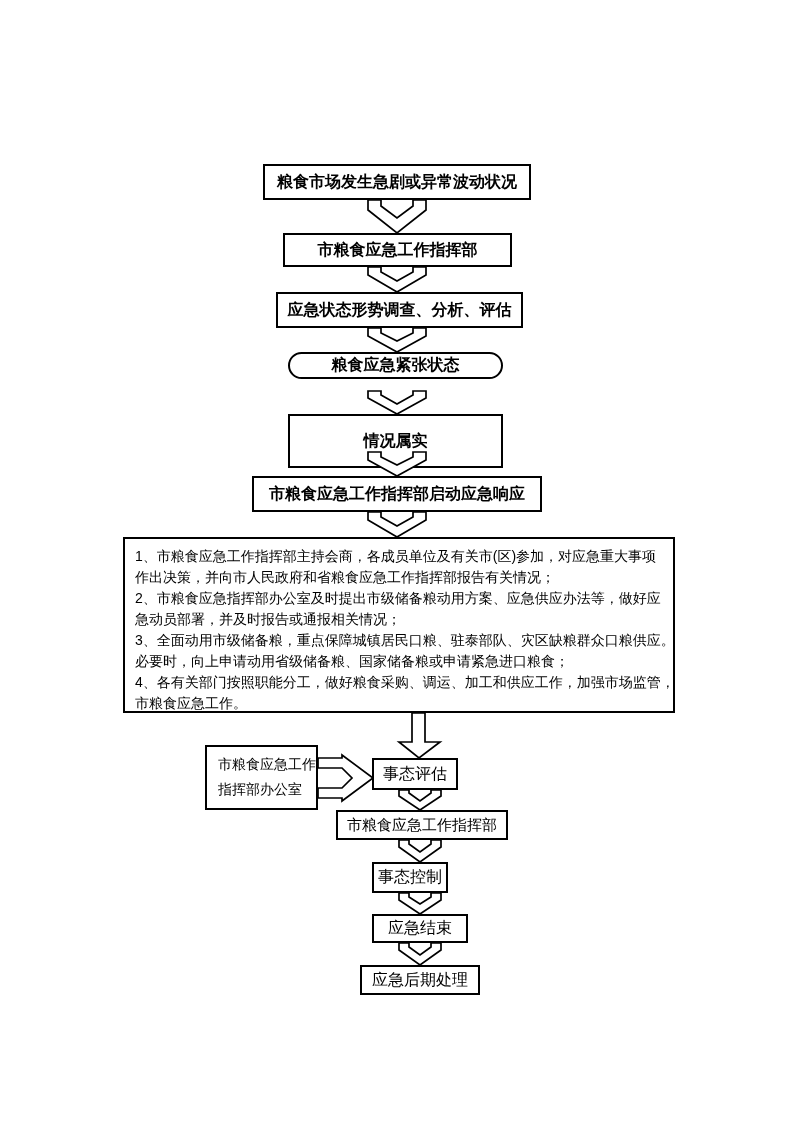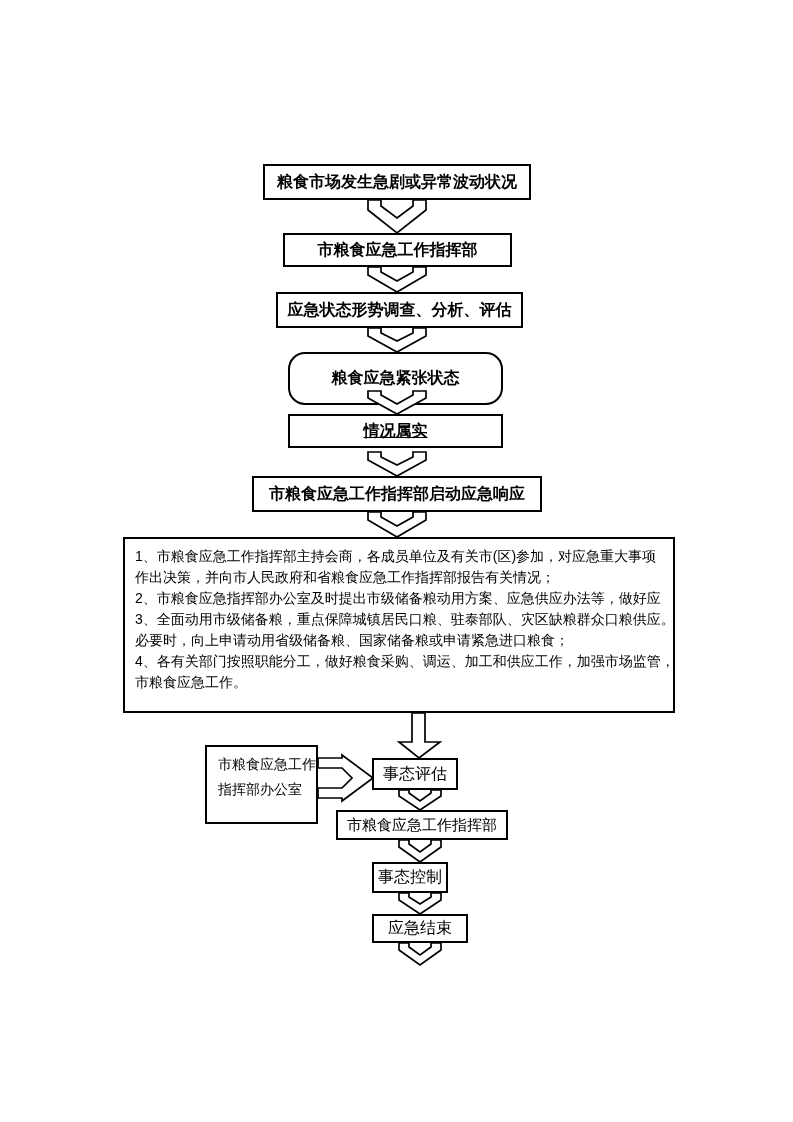--- a/index.html
+++ b/index.html
@@ -33,38 +33,38 @@
   .arrow polygon {
     fill: #ffffff;
     stroke: #000000;
     stroke-width: 1.7;
     stroke-linejoin: miter;
   }
   
   #n1 { left: 263px; top: 164px; width: 268px; height: 36px; }
   #n2 { left: 283px; top: 233px; width: 229px; height: 34px; }
   #n3 { left: 276px; top: 292px; width: 247px; height: 36px; }
-  #n4 { left: 288px; top: 352px; width: 215px; height: 53px; border-radius: 17px; }
-  #n5 { left: 288px; top: 414px; width: 215px; height: 34px; text-decoration: underline; }
+  #n4 { left: 288px; top: 352px; width: 215px; height: 27px; border-radius: 17px; }
+  #n5 { left: 288px; top: 414px; width: 215px; height: 54px; }
   #n6 { left: 252px; top: 476px; width: 290px; height: 36px; }
   
   #big {
     left: 123px; top: 537px; width: 552px; height: 176px;
     display: block;
     text-align: left;
     font-size: 14px;
     line-height: 21px;
     padding: 7px 9px 0 10px;
     white-space: nowrap;
     font-weight: normal;
   }
   #big .bline { white-space: nowrap; }
   
   #side {
-    left: 205px; top: 745px; width: 113px; height: 79px;
+    left: 205px; top: 745px; width: 113px; height: 65px;
     display: block;
     text-align: left;
     font-size: 14px;
     line-height: 25px;
     padding: 5px 0 12px 11px;
   }
   
   #eval { left: 372px; top: 758px; width: 86px;  height: 32px; font-size: 16px; }
   #hq2  { left: 336px; top: 810px; width: 172px; height: 30px; font-size: 15px; }
   #ctrl { left: 372px; top: 862px; width: 76px;  height: 31px; font-size: 16px; }
@@ -116,20 +116,21 @@
 
   <div class="node bold" id="n6">市粮食应急工作指挥部启动应急响应</div>
   <svg class="arrow" id="a6" width="58" height="25">
       <polygon points="0,0 0,8 29,25 58,8 58,0 45,0 45,5 29,14 13,5 13,0"></polygon>
     </svg>
 
   <div class="node" id="big">
     <div class="bline">1、市粮食应急工作指挥部主持会商，各成员单位及有关市(区)参加，对应急重大事项</div>
     <div class="bline">作出决策，并向市人民政府和省粮食应急工作指挥部报告有关情况；</div>
     <div class="bline">2、市粮食应急指挥部办公室及时提出市级储备粮动用方案、应急供应办法等，做好应</div>
+    <div class="bline">急动员部署，并及时报告或通报相关情况；</div>
     <div class="bline">3、全面动用市级储备粮，重点保障城镇居民口粮、驻泰部队、灾区缺粮群众口粮供应。</div>
     <div class="bline">必要时，向上申请动用省级储备粮、国家储备粮或申请紧急进口粮食；</div>
     <div class="bline">4、各有关部门按照职能分工，做好粮食采购、调运、加工和供应工作，加强市场监管，</div>
     <div class="bline">市粮食应急工作。</div>
   </div>
 
   <svg class="arrow" id="ab" width="41" height="45">
       <polygon points="13,0 13,29 0,29 20,45 41,29 26,29 26,0"></polygon>
     </svg>
 
@@ -155,14 +156,15 @@
   <div class="node" id="ctrl">事态控制</div>
   <svg class="arrow" id="a9" width="42" height="21">
       <polygon points="0,0 0,7 21,21 42,7 42,0 32,0 32,4 21,11 10,4 10,0"></polygon>
     </svg>
 
   <div class="node" id="end">应急结束</div>
   <svg class="arrow" id="a10" width="42" height="22">
       <polygon points="0,0 0,7 21,22 42,7 42,0 32,0 32,4 21,12 10,4 10,0"></polygon>
     </svg>
 
+  <div class="node" id="post">应急后期处理</div>
 
 </div>
 
 </body></html>

